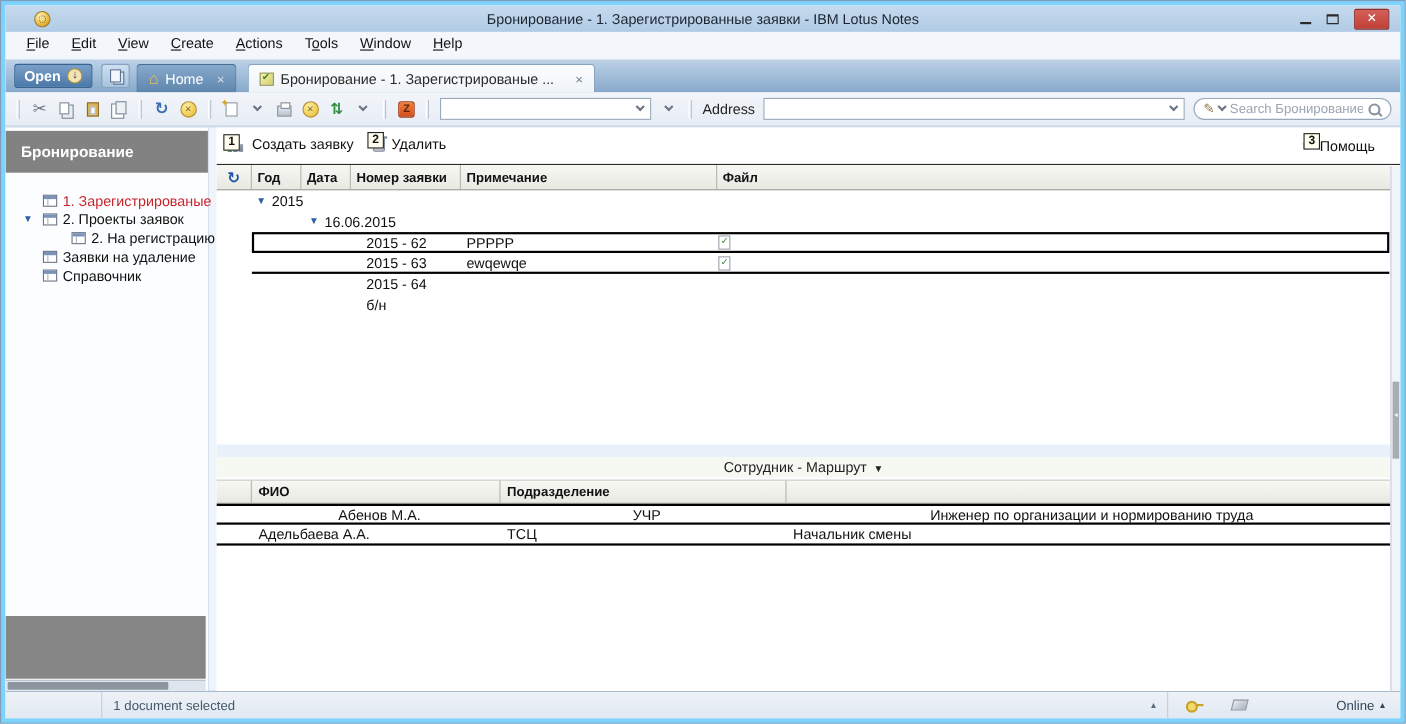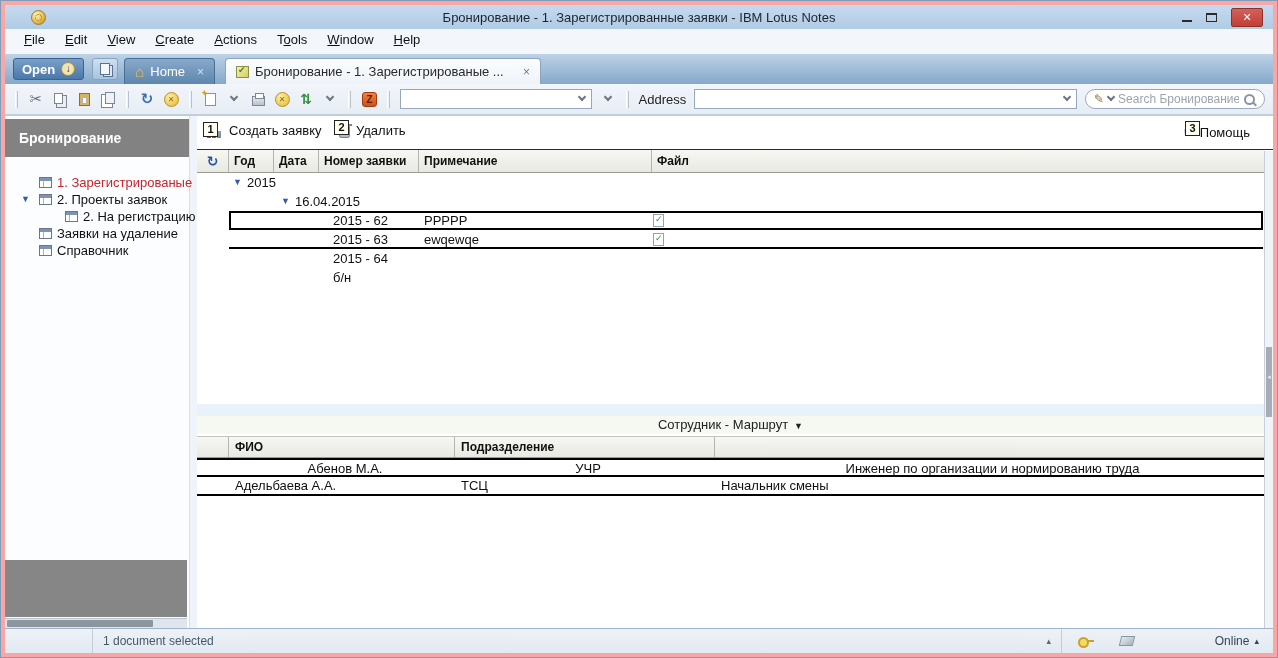--- a/index.html
+++ b/index.html
@@ -1,17 +1,17 @@
 <!DOCTYPE html>
 <html><head>
 <meta charset="utf-8">
 <style>
   * { margin:0; padding:0; box-sizing:border-box; }
   html,body { width:1278px; height:658px; font-family:"Liberation Sans","DejaVu Sans",sans-serif; }
-  .frame { width:1278px; height:658px; background:#fca5a5; padding:4px; border:1px solid #7f9cb8; }
+  .frame { width:1278px; height:658px; background:#7dd3fc; padding:4px; border:1px solid #7f9cb8; }
   .window { height:100%; display:flex; flex-direction:column; background:#fff; overflow:hidden; }
 
   
   .titlebar { height:24px; background:linear-gradient(#c6daee,#b0cbe5); display:flex; align-items:center; position:relative; flex:0 0 auto; }
   .app-icon { width:15px; height:15px; border-radius:50%; margin-left:26px;
     background:radial-gradient(circle at 35% 30%, #fdf3c2, #e8b93e 60%, #b5831e); border:1px solid #a07a2a; position:relative; }
   .app-icon::after { content:""; position:absolute; left:3px; top:3px; right:3px; bottom:3px; border-radius:50%; border:1px dotted #9a6f1d; }
   .title-text { position:absolute; left:0; right:0; text-align:center; font-size:13px; color:#1c2430; }
   .win-controls { margin-left:auto; display:flex; align-items:center; gap:14px; padding-right:10px; z-index:2; }
   .ic-min { width:10px; height:2px; background:#2a2a2a; margin-top:8px; }
@@ -314,21 +314,21 @@
           <div class="vh-cell vh-c5">Файл</div>
         </div>
 
         <div class="vrows" id="view-rows">
             <div class="vrow">
               <span class="cell exp" style="left: 36px;">▼</span>
               <span class="cell" style="left: 50px;">2015</span>
             </div>
             <div class="vrow">
               <span class="cell exp" style="left: 84px;">▼</span>
-              <span class="cell" style="left: 98px;">16.04.2015</span>
+              <span class="cell" style="left: 98px;">16.06.2015</span>
             </div>
             <div class="vrow">
               <div class="row-box"></div>
               <span class="cell" style="left: 136px;">2015 - 62</span>
               <span class="cell" style="left: 227px;">PPPPP</span>
               <span class="ic-attach" style="position: absolute; left: 456px;"></span>
             </div>
             <div class="vrow">
               <div class="row-uline"></div>
               <span class="cell" style="left: 136px;">2015 - 63</span>

